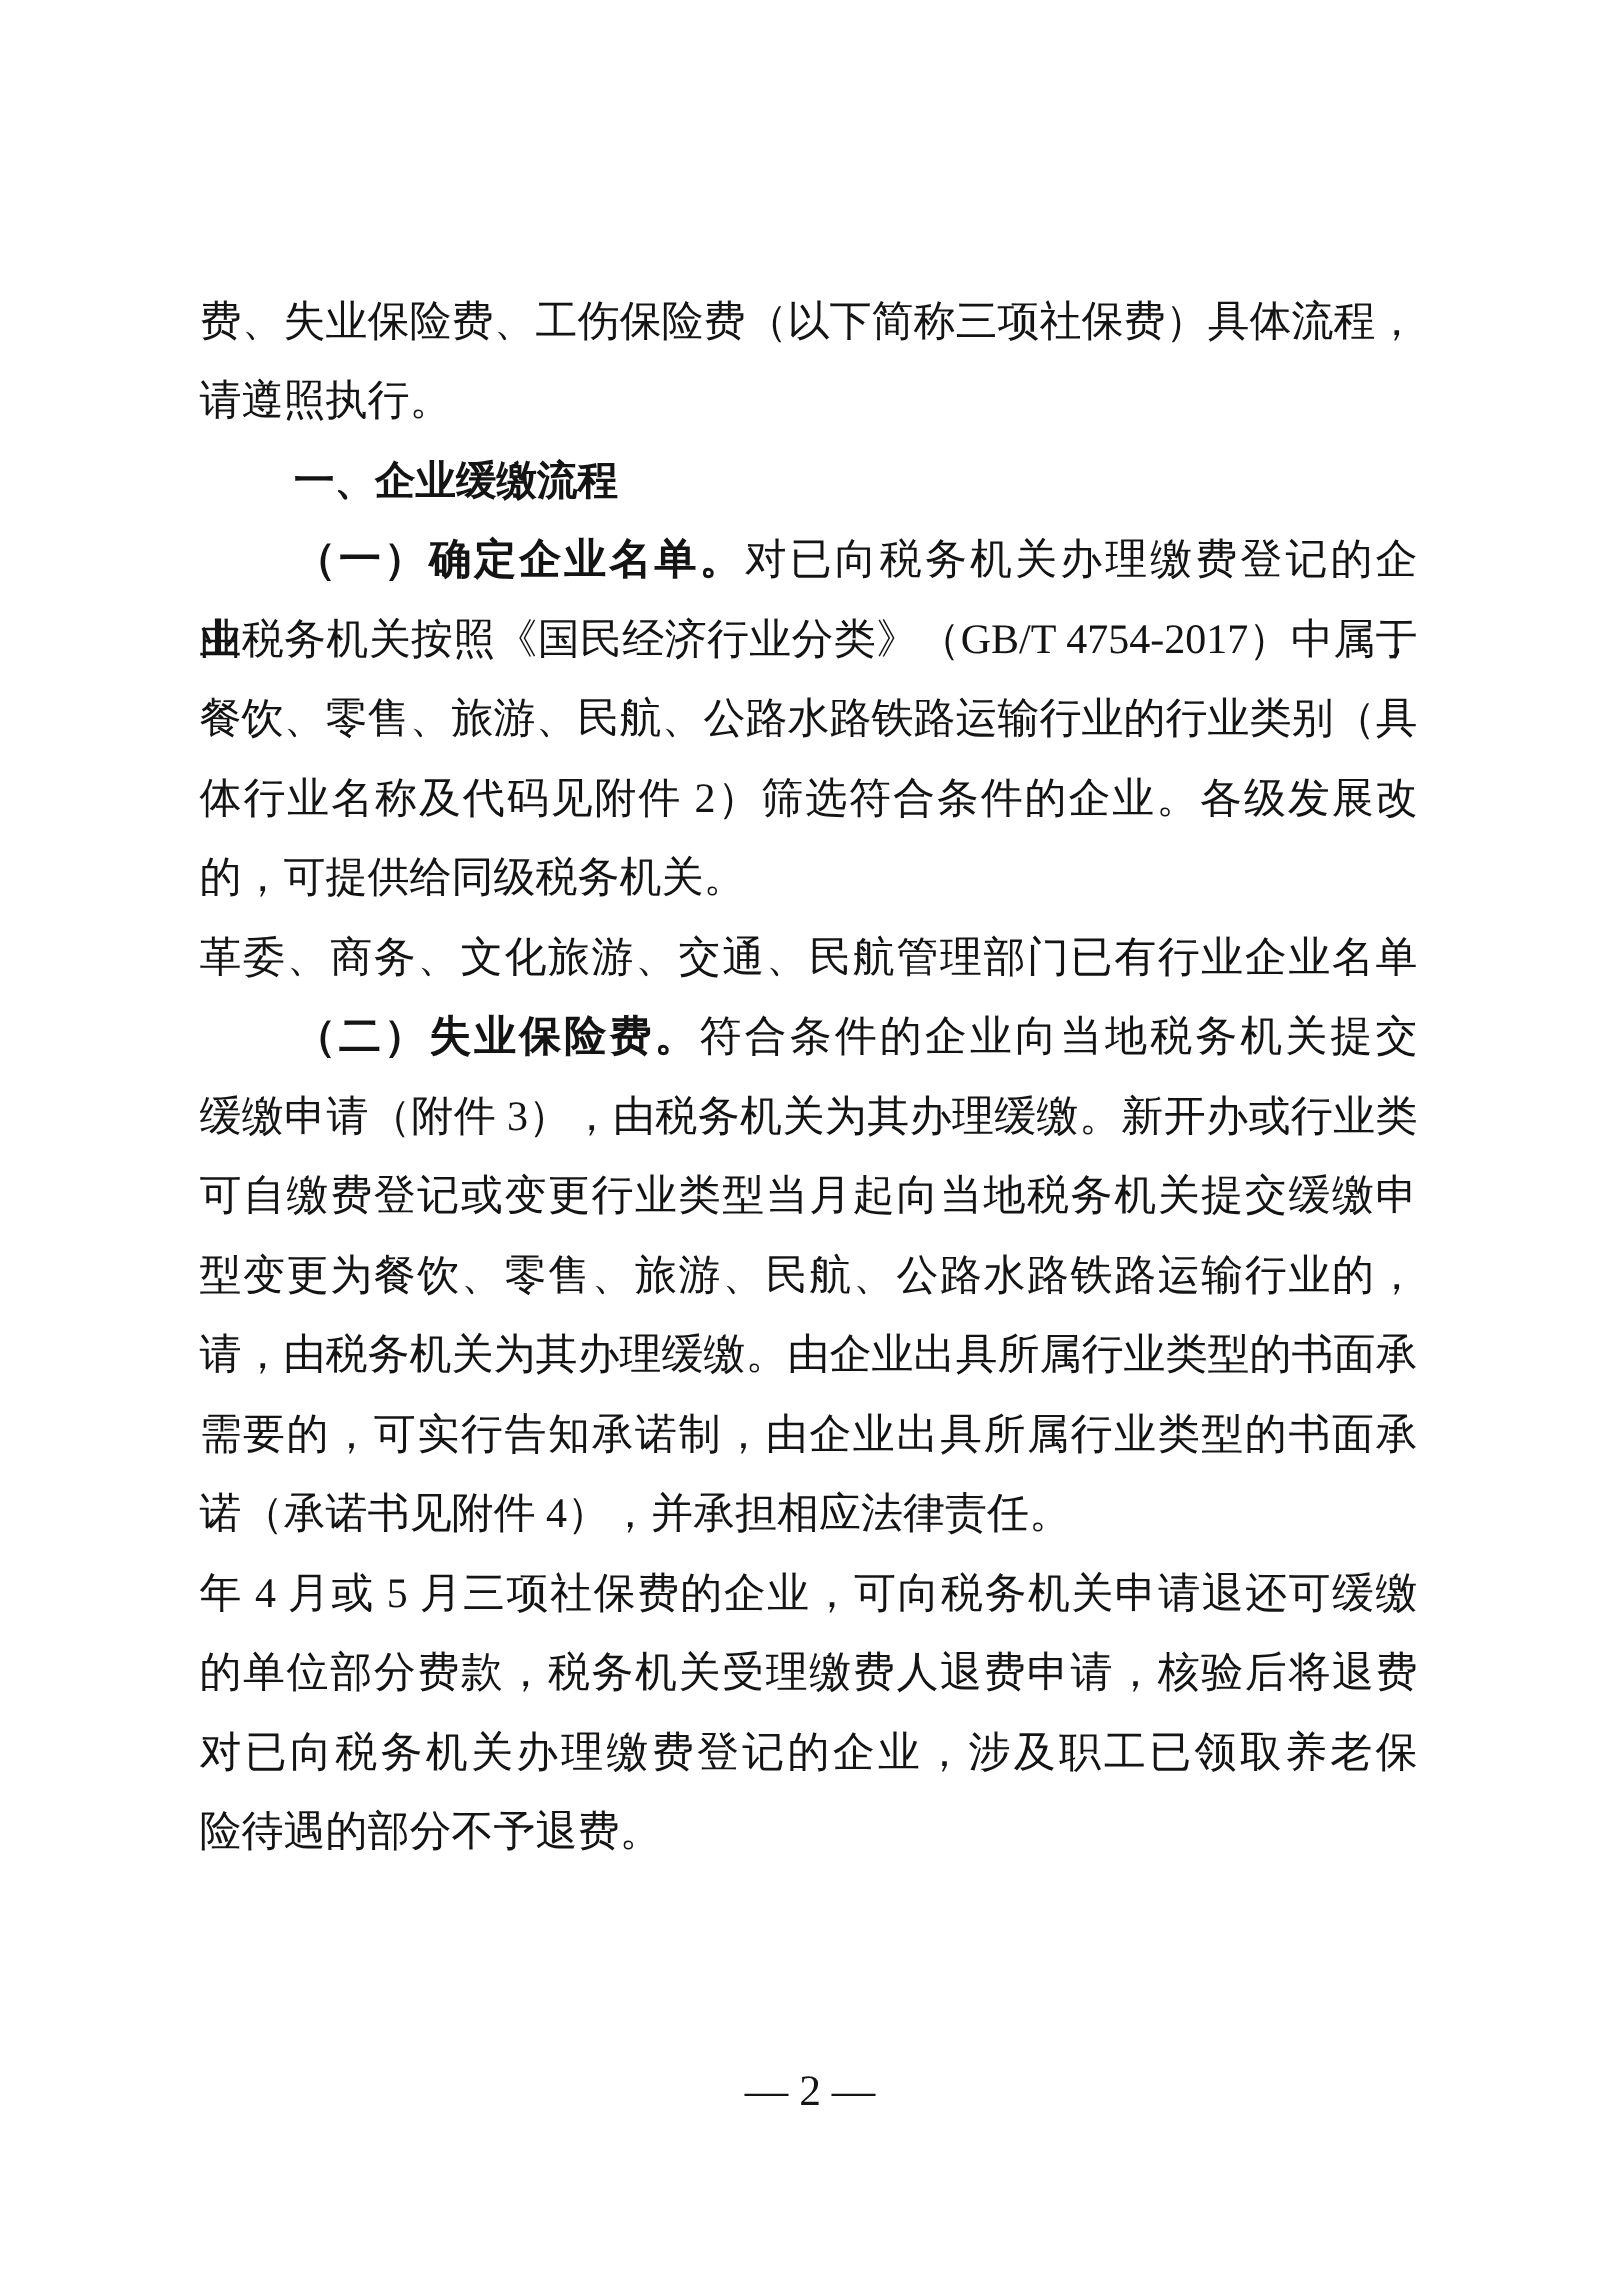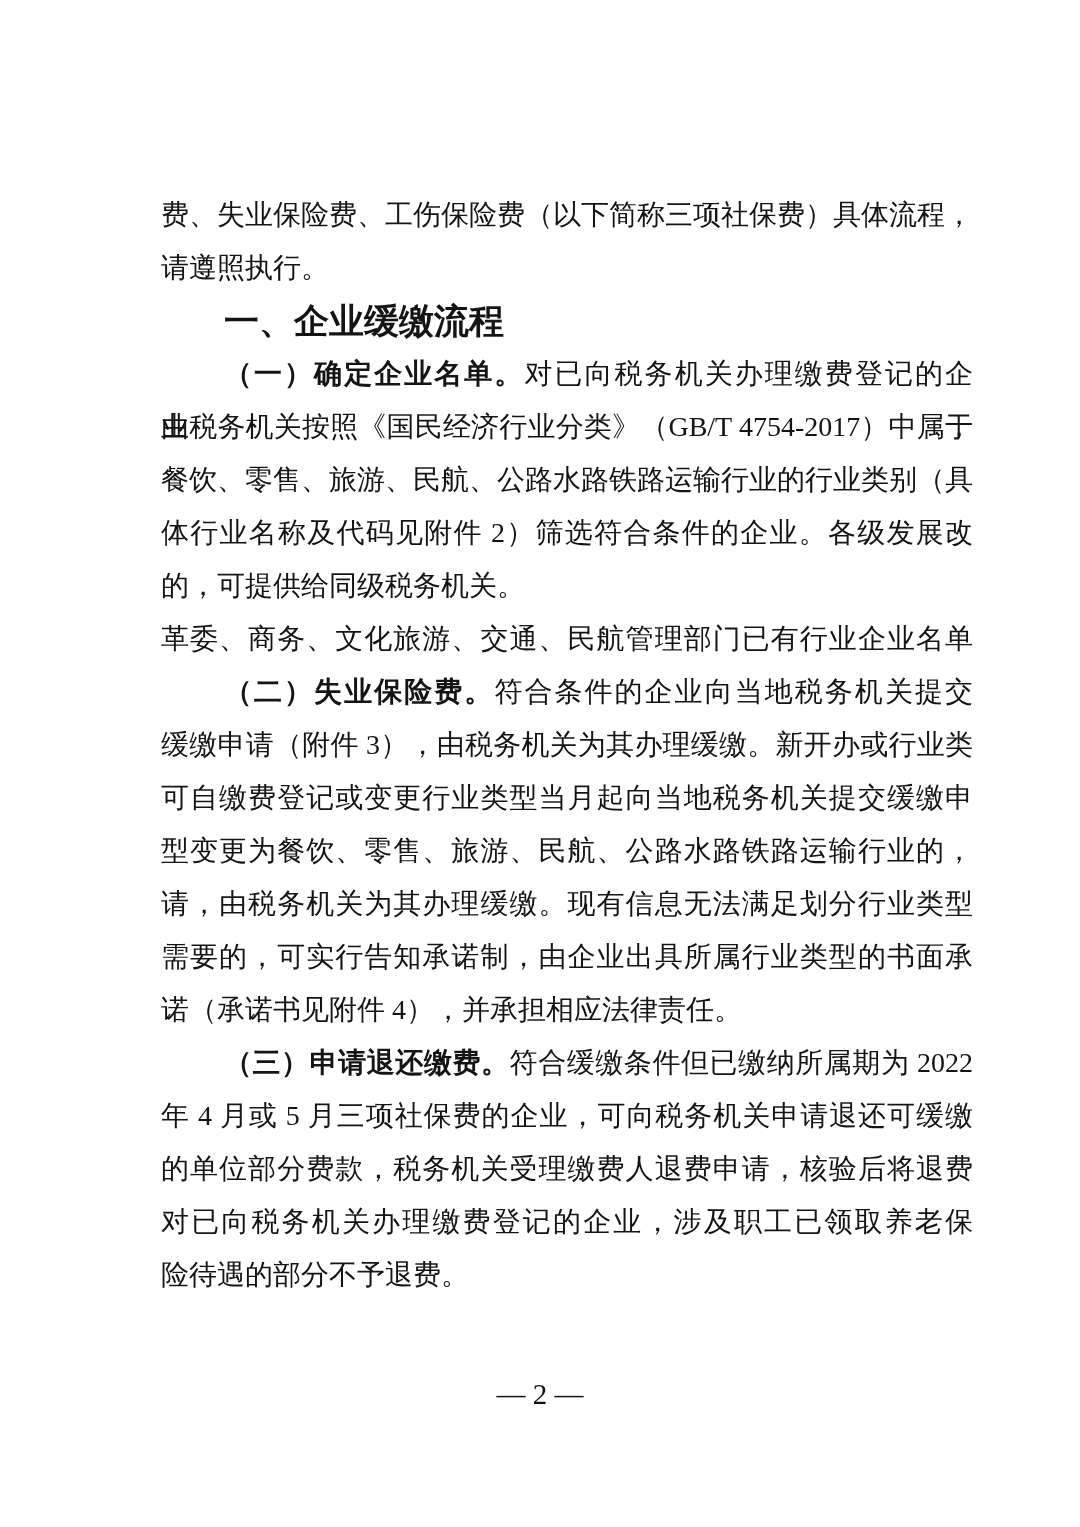--- a/index.html
+++ b/index.html
@@ -16,39 +16,38 @@
     position: absolute;
     left: 0; top: 0;
     width: 1080px; height: 1527px;
     background: #ffffff;
   }
   .text-block {
     position: absolute;
     left: 133px;
     top: 188px;
     width: 812px;
-    margin-left: 28px;
   }
   .line {
     height: 53px;
     line-height: 53px;
     font-size: 28px;
     text-align: left;
     letter-spacing: 0;
   }
   .fill {
     text-align: justify;
     text-align-last: justify;
     text-justify: inter-ideograph;
   }
   .indent { text-indent: 63px; }
   .heading-line {
     font-family: "Liberation Sans", "DejaVu Sans", sans-serif;
     font-weight: 700;
-    font-size: 35px;
+    font-size: 27px;
   }
   .lead { font-weight: 700; }
   .footer {
     position: absolute;
     top: 1368px;
     left: 0;
     width: 1080px;
     height: 53px;
     line-height: 53px;
     text-align: center;
@@ -109,34 +108,31 @@
 
     <div class="line fill">
       <span>可自缴费登记或变更行业类型当月起向当地税务机关提交缓缴申</span>
     </div>
 
     <div class="line fill">
       <span>型变更为餐饮、零售、旅游、民航、公路水路铁路运输行业的，</span>
     </div>
 
     <div class="line fill">
-      <span>请，由税务机关为其办理缓缴。现有信息无法满足划分行业类型</span>
+      <span>请，由税务机关为其办理缓缴。由企业出具所属行业类型的书面承</span>
     </div>
 
     <div class="line fill">
       <span>需要的，可实行告知承诺制，由企业出具所属行业类型的书面承</span>
     </div>
 
     <div class="line">
       <span>诺（承诺书见附件 4），并承担相应法律责任。</span>
     </div>
 
-    <div class="line indent fill">
-      <span class="lead">（三）申请退还缴费。</span><span>符合缓缴条件但已缴纳所属期为 2022</span>
-    </div>
 
     <div class="line fill">
       <span>年 4 月或 5 月三项社保费的企业，可向税务机关申请退还可缓缴</span>
     </div>
 
     <div class="line fill">
       <span>的单位部分费款，税务机关受理缴费人退费申请，核验后将退费</span>
     </div>
 
     <div class="line fill">

